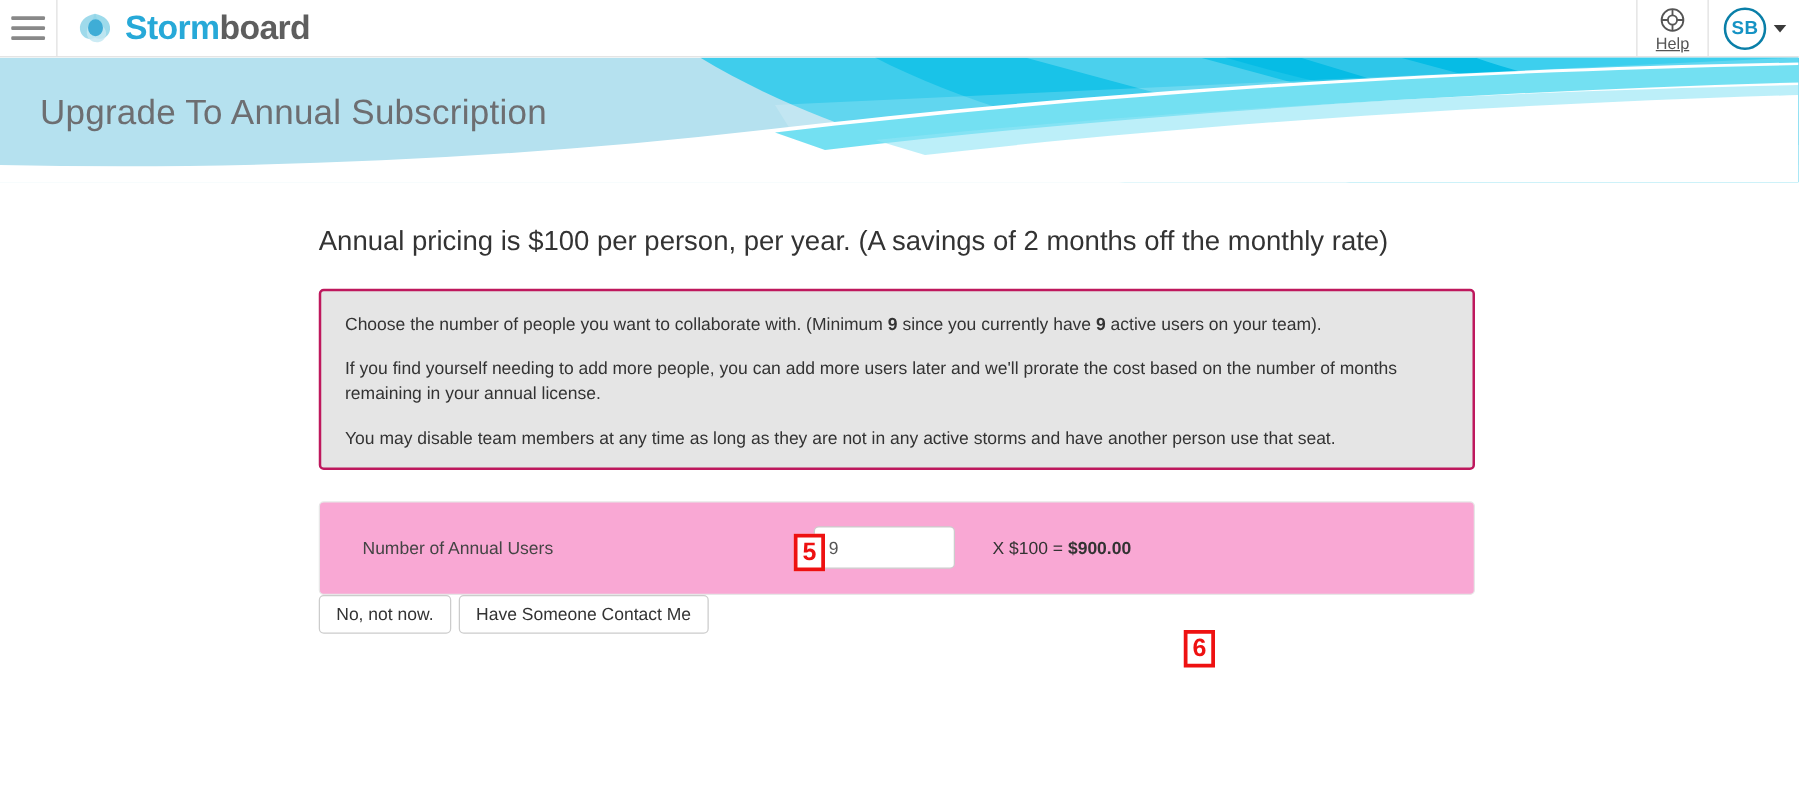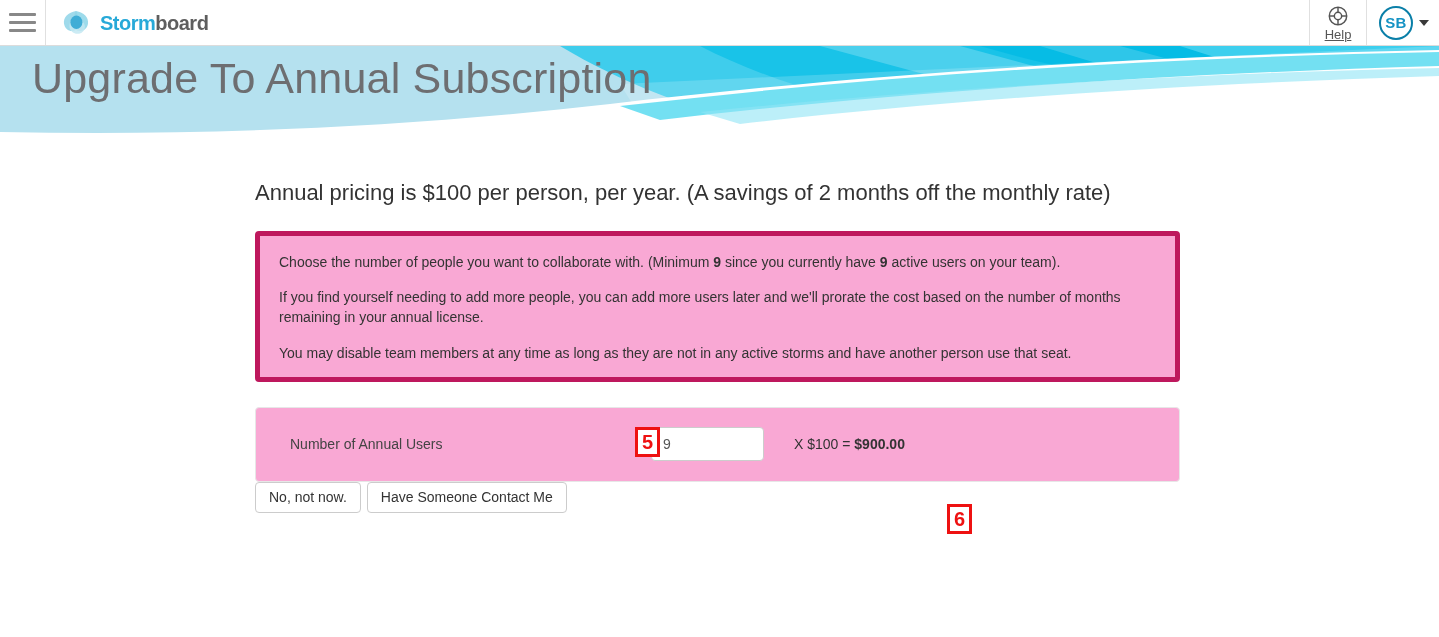--- a/index.html
+++ b/index.html
@@ -27,21 +27,21 @@
     border-right: 1px solid #e0e0e0;
     margin-right: 14px;
   }
   .hamburger span {
     display: block; width: 27px; height: 3px;
     background: #888888; border-radius: 1px;
   }
   .brand { display: flex; align-items: center; gap: 8px; cursor: pointer; }
   .brand-mark { width: 32px; height: 32px; display: block; }
   .brand-text {
-    font-size: 20px; font-weight: bold; letter-spacing: -0.5px;
+    font-size: 27px; font-weight: bold; letter-spacing: -0.5px;
     line-height: 1; white-space: nowrap;
   }
   .brand-text .s1 { color: #27a9d8; }
   .brand-text .s2 { color: #5e5e5e; }
 
   .topbar-right {
     margin-left: auto; display: flex; align-items: center; height: 45px;
   }
   .help-btn {
     width: 58px; height: 45px; display: flex;
@@ -67,37 +67,37 @@
   }
 
   
   .hero {
     position: absolute; top: 46px; left: 0;
     width: 1439px; height: 100px;
     overflow: hidden; background: #ffffff;
   }
   .hero svg { position: absolute; inset: 0; width: 1439px; height: 100px; }
   .hero-title {
-    position: absolute; left: 32px; top: 8px;
-    font-size: 43px; color: #6d6e71; font-weight: normal;
+    position: absolute; left: 32px; top: 28px;
+    font-size: 28px; color: #6d6e71; font-weight: normal;
     letter-spacing: 0.2px; white-space: nowrap; z-index: 5;
   }
 
   
   .content { position: absolute; top: 146px; left: 0; width: 1439px; }
   .wrap { width: 925px; margin-left: 255px; }
 
   .lead {
     font-size: 22px; color: #333333; line-height: 1.35;
     margin: 32px 0 0 0; font-weight: normal; width: 925px;
   }
 
   .infopanel {
-    margin-top: 23px; background: #f9a8d4;
-    border: 5px solid #be185d; border-radius: 4px;
+    margin-top: 23px; background: #e5e5e5;
+    border: 2px solid #be185d; border-radius: 4px;
     padding: 16px 19px 14px 19px; width: 925px;
   }
   .infopanel p {
     margin: 0 0 15px 0; font-size: 14px;
     color: #333333; line-height: 1.45;
   }
   .infopanel p:last-child { margin-bottom: 0; }
   .infopanel b { font-weight: bold; }
 
   .userspanel {

